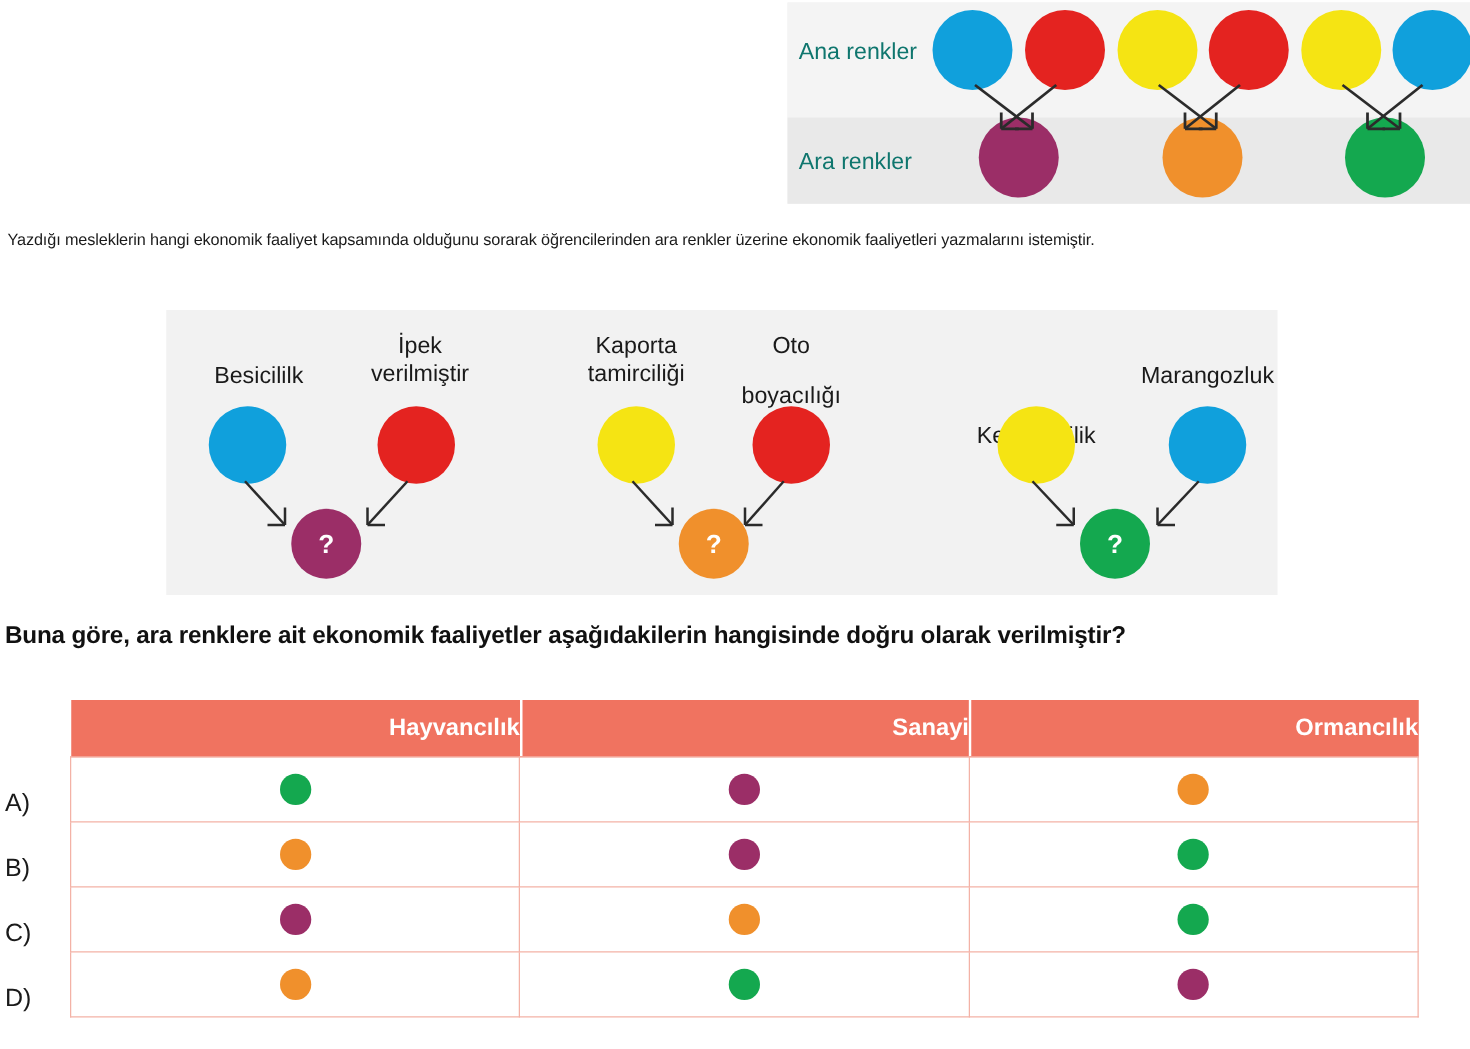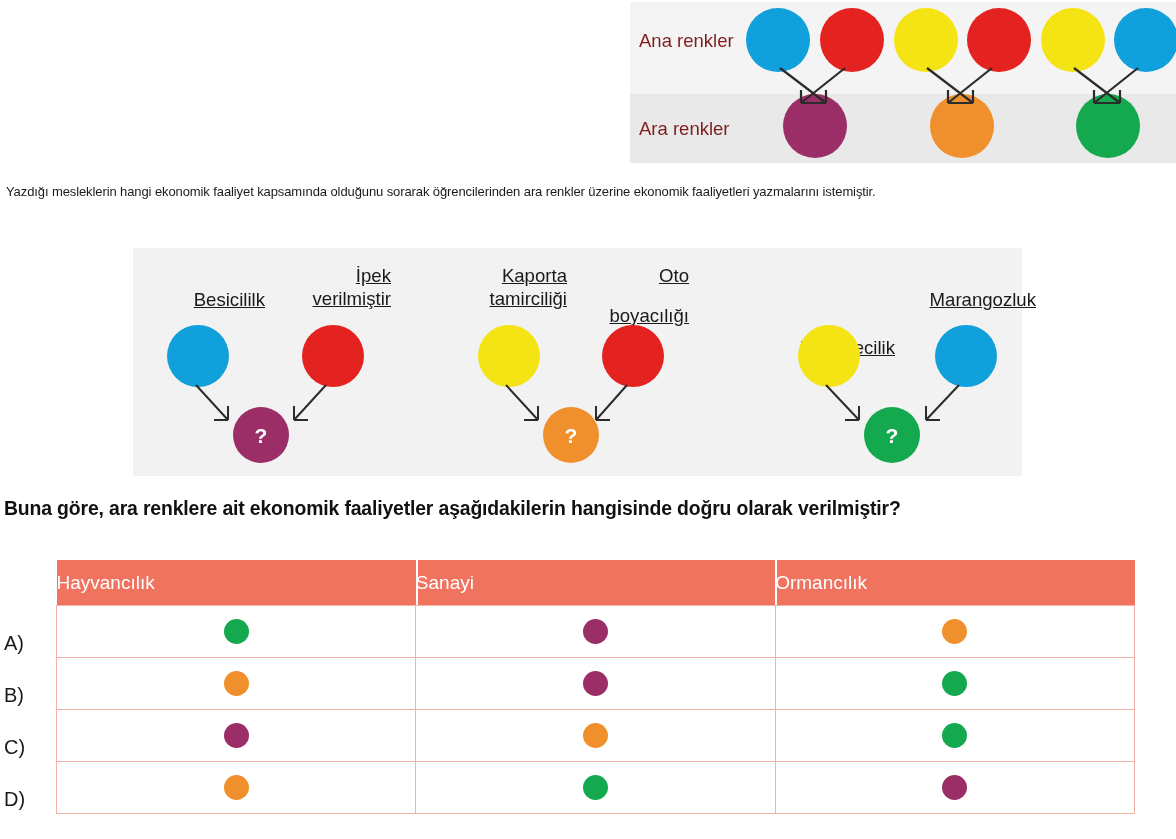--- a/index.html
+++ b/index.html
@@ -49,21 +49,21 @@
   }
   #legend-band-bottom {
     position: absolute;
     left: 0; top: 92px;
     width: 546px; height: 69px;
     background: #e9e9e9;
   }
   .legend-label {
     position: absolute;
     font-size: 18.5px;
-    color: #7f1d1d;
+    color: #0f766e;
     white-space: nowrap;
   }
   #legend-label-primary { left: 9px; top: 28px; }
   #legend-label-secondary { left: 9px; top: 116px; }
 
   .dot {
     position: absolute;
     border-radius: 50%;
   }
 
@@ -72,24 +72,23 @@
     position: absolute;
     left: 133px; top: 248px;
     width: 889px;
     height: 228px;
     background: #f2f2f2;
   }
   .prof-label {
     position: absolute;
     font-size: 18.6px;
     line-height: 23px;
-    text-align: right;
+    text-align: center;
     color: #1a1a1a;
     white-space: nowrap;
-    text-decoration: underline;
   }
   .qmark {
     position: absolute;
     color: #ffffff;
     font-size: 21px;
     font-weight: bold;
     text-align: center;
     line-height: 1;
   }
   .arrow-svg {
@@ -114,23 +113,23 @@
     position: absolute;
     left: 56px; top: 560px;
     width: 1079px;
     border-collapse: collapse;
     table-layout: fixed;
   }
   #answer-table th {
     background: #f07360;
     color: #ffffff;
     font-size: 19px;
-    font-weight: normal;
+    font-weight: bold;
     height: 45px;
-    text-align: left;
+    text-align: right;
     border: none;
     padding: 0;
   }
   #answer-table th.hdr-sep {
     box-shadow: inset 2px 0 0 #ffffff;
   }
   #answer-table td {
     height: 51px;
     border: 1px solid #f3b2a6;
     padding: 0;

